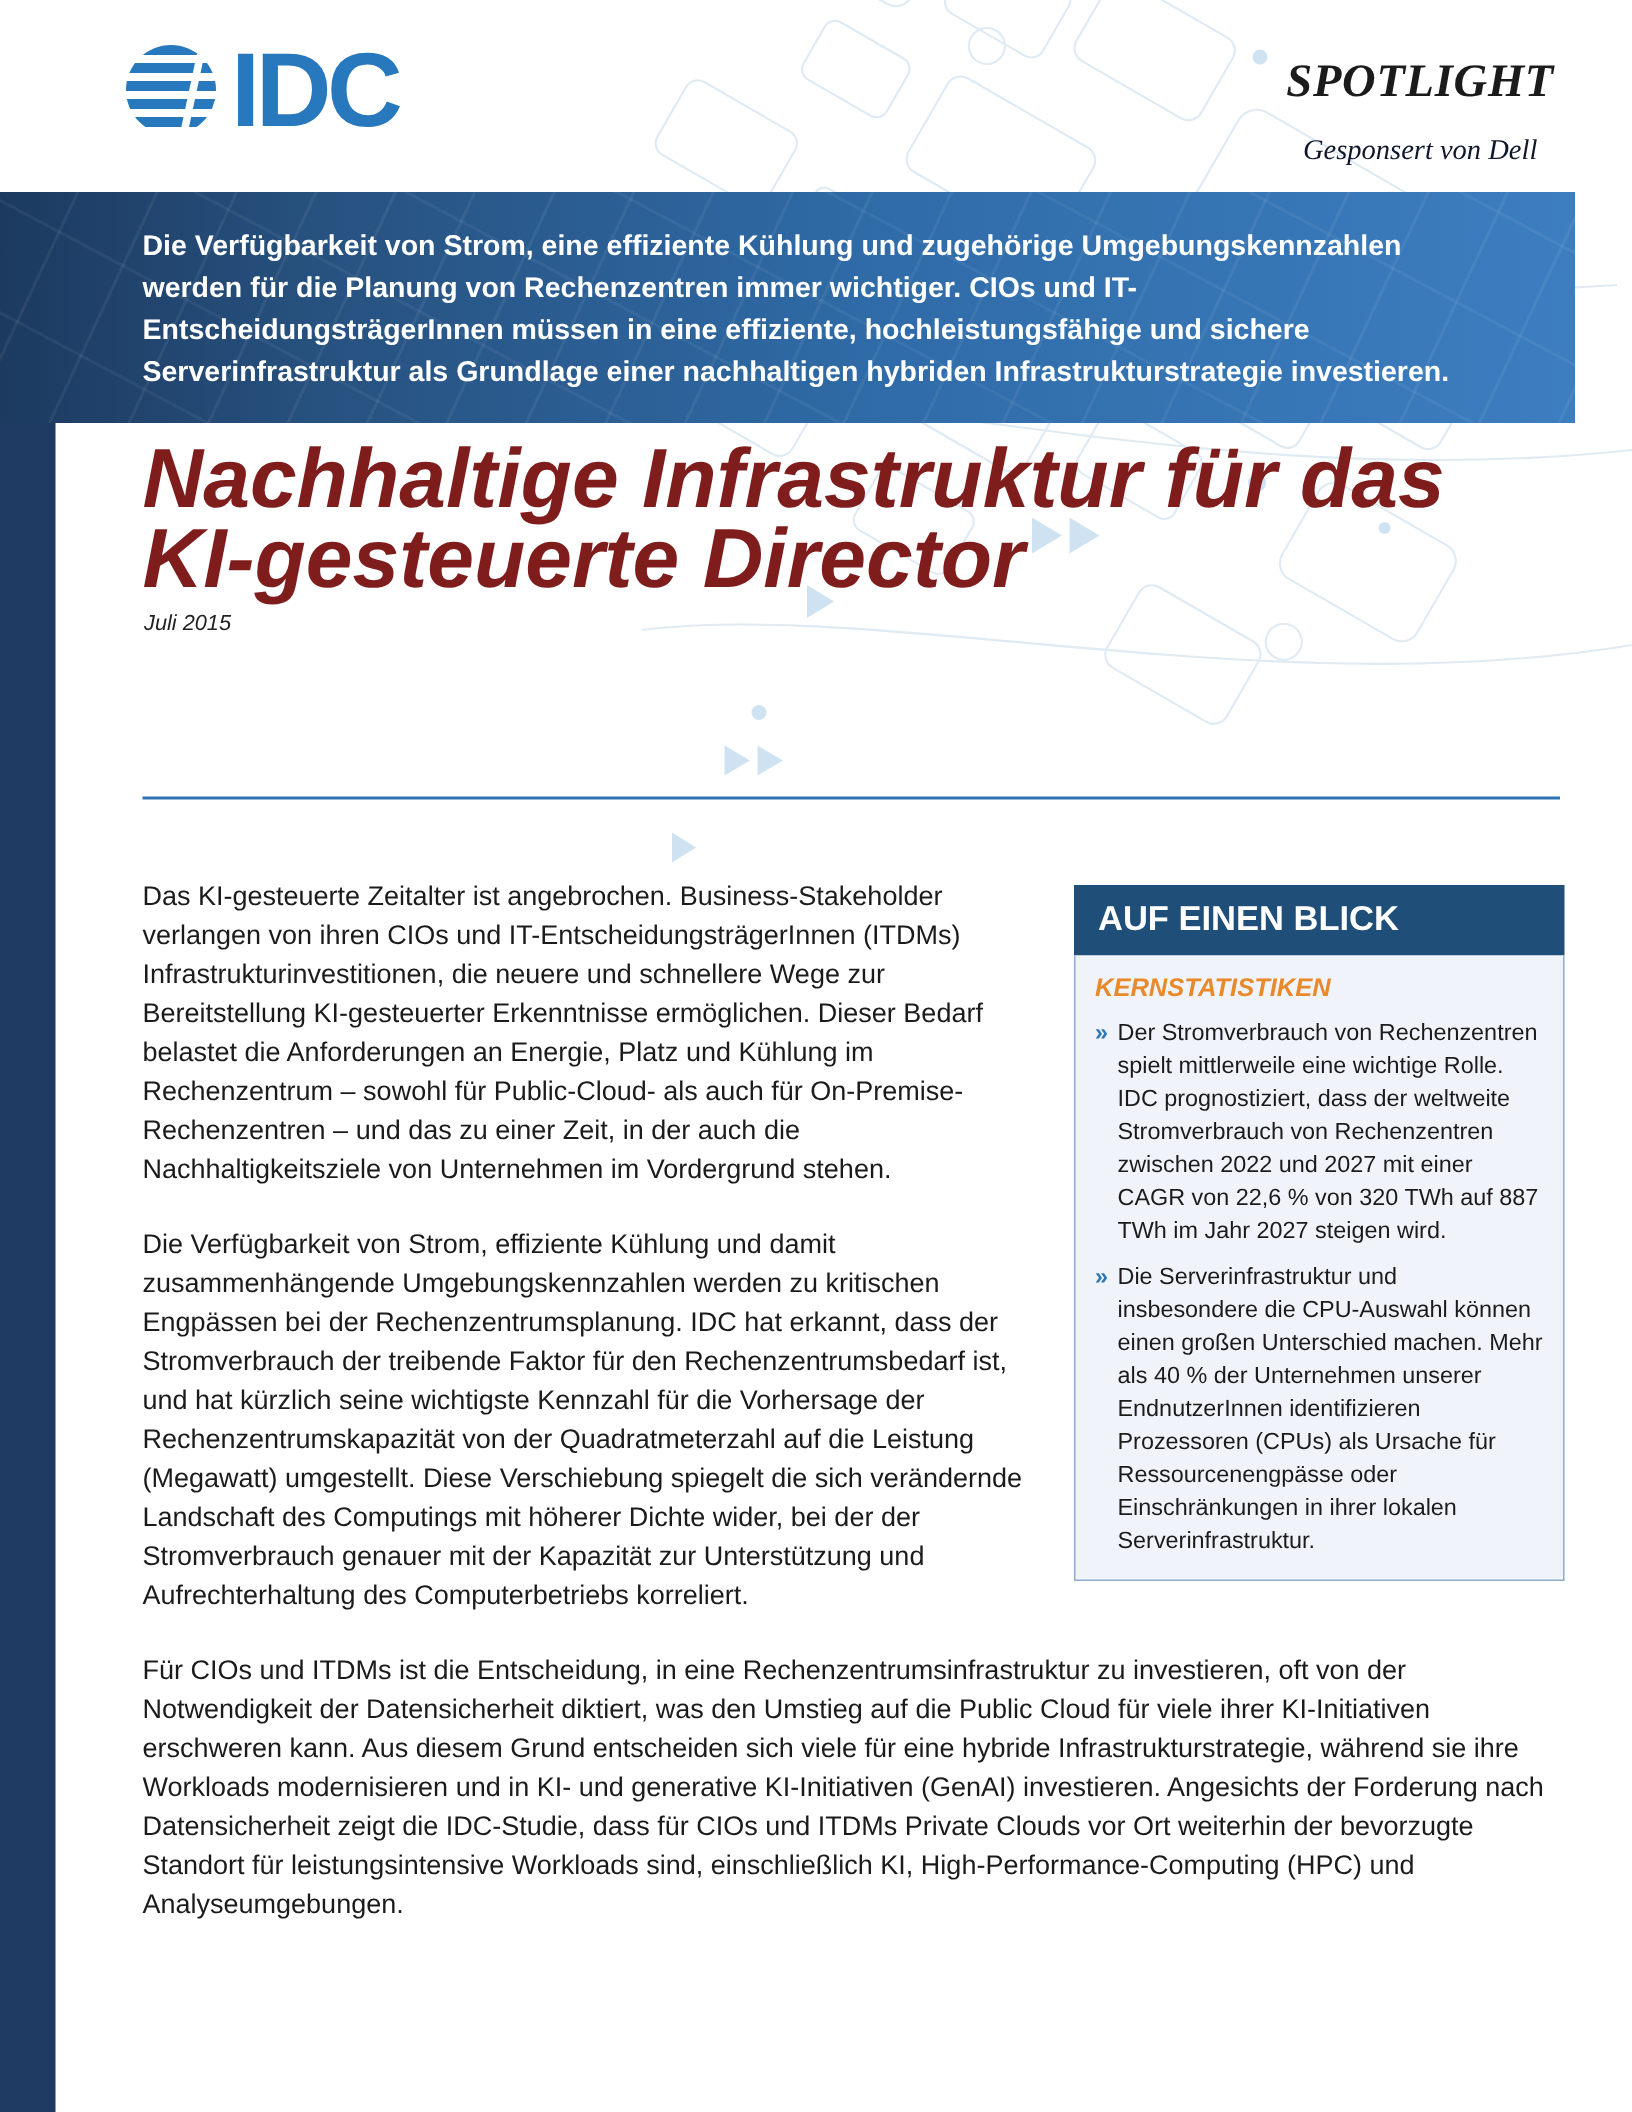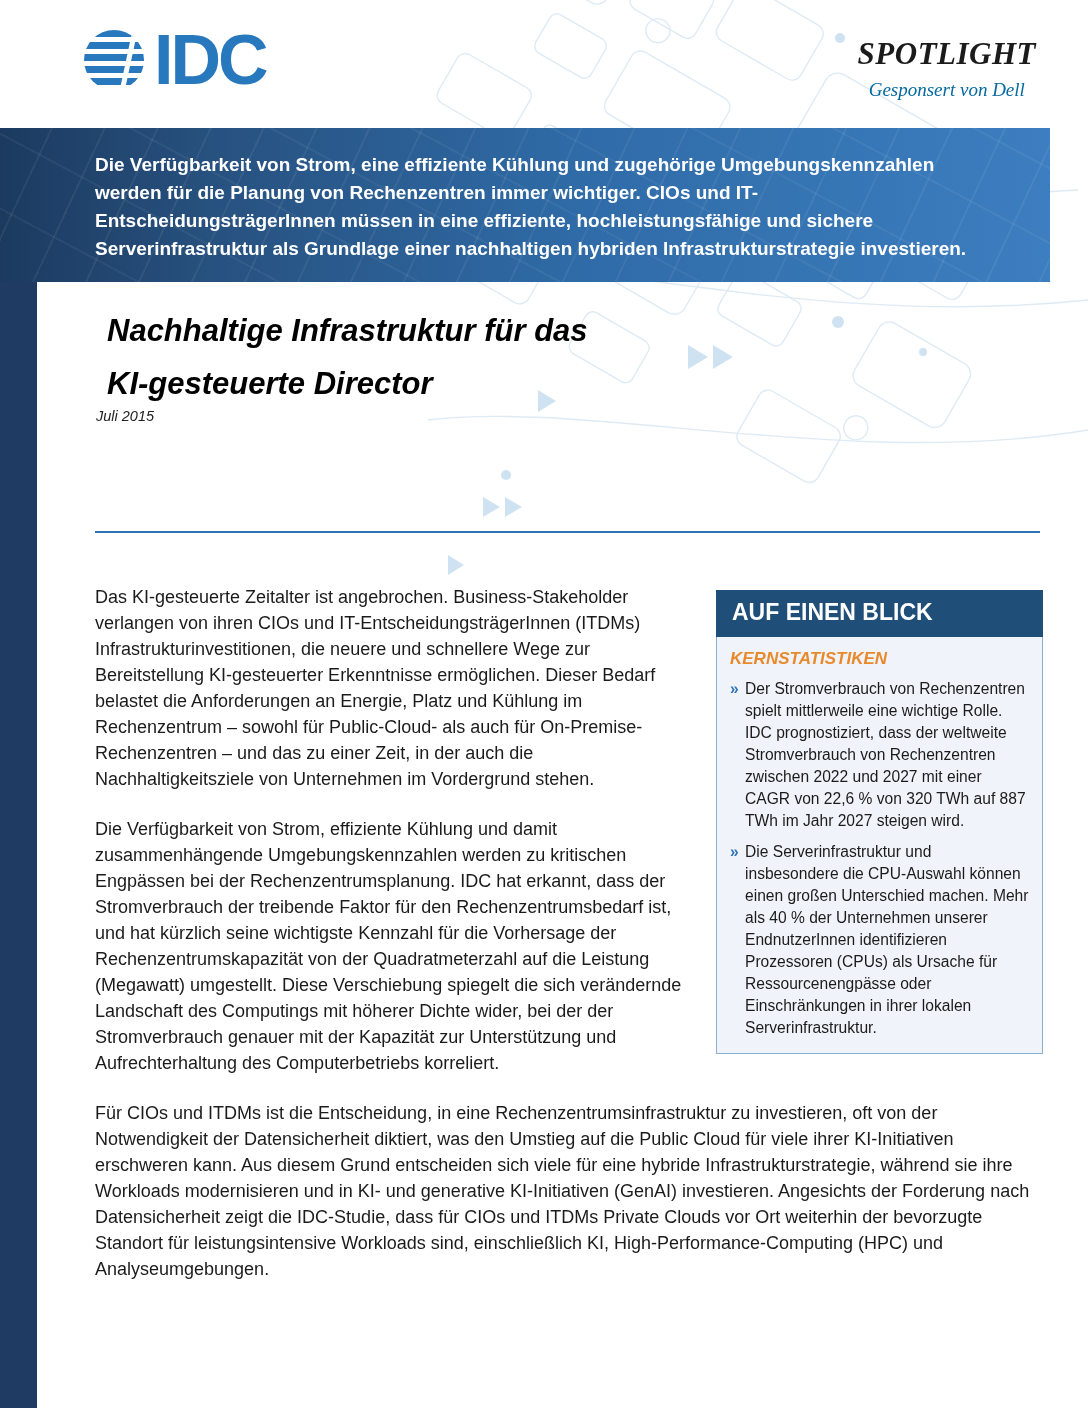--- a/index.html
+++ b/index.html
@@ -12,35 +12,35 @@
   .circuit{position:absolute;top:0;right:0;z-index:0;opacity:.55;pointer-events:none;}
   
   .masthead{position:absolute;top:0;left:0;right:0;height:128px;z-index:2;}
   .idc-logo{position:absolute;left:84px;top:30px;display:flex;align-items:flex-start;gap:10px;}
   .globe{width:60px;height:60px;border-radius:50%;display:inline-block;position:relative;overflow:hidden;
     background:repeating-linear-gradient(180deg,#2878BE 0 7px,#ffffff 7px 12px);}
   .globe::after{content:"";position:absolute;right:13px;top:-2px;width:5px;height:66px;background:#ffffff;transform:rotate(12deg);}
   .idc-text{font-size:70px;font-weight:700;color:#2878BE;line-height:60px;letter-spacing:-3px;}
   .mast-right{position:absolute;right:52px;top:36px;text-align:center;font-family:Liberation Serif, serif;}
   .spotlight{font-size:31px;font-weight:700;font-style:italic;color:#1b1b1b;letter-spacing:.5px;}
-  .sponsor{font-size:19px;font-style:italic;color:#0369a1;margin-top:7px;}
+  .sponsor{font-size:19px;font-style:italic;color:#0f172a;margin-top:18px;}
   
   .left-strip{position:absolute;left:0;top:128px;width:37px;height:1280px;background:#1F3B63;z-index:1;}
   
   .banner{position:absolute;left:0;top:128px;width:1050px;height:154px;z-index:1;
     background:linear-gradient(90deg,#1C3A5F 0%,#27517F 20%,#2F6BA7 55%,#3D7EC0 100%);}
   .banner::before{content:"";position:absolute;inset:0;
     background:
       repeating-linear-gradient(115deg,rgba(255,255,255,0) 0 46px,rgba(255,255,255,.06) 46px 48px),
       repeating-linear-gradient(28deg,rgba(255,255,255,0) 0 64px,rgba(255,255,255,.05) 64px 66px);}
   .banner-text{position:relative;margin:0;padding:23px 58px 0 95px;color:#ffffff;
     font-size:19px;font-weight:700;line-height:28px;}
   
-  .doc-title{position:absolute;left:95px;top:292px;margin:12px;z-index:2;
-    font-size:31px;line-height:53px;font-weight:700;font-style:italic;color:#000000;}
+  .doc-title{position:absolute;left:95px;top:292px;margin:0;z-index:2;
+    font-size:56px;line-height:53px;font-weight:700;font-style:italic;color:#7f1d1d;}
   .doc-title span{display:block;}
   .doc-date{position:absolute;left:96px;top:408px;z-index:2;font-size:14.5px;font-style:italic;color:#222;}
   .byline{position:absolute;left:95px;top:440px;width:948px;margin:0;z-index:2;
     font-size:18.5px;line-height:27px;color:#1b1b1b;}
   .byline strong{font-weight:700;}
   .rule{position:absolute;left:95px;top:531px;width:945px;height:2px;background:#2E74B5;z-index:2;}
   
   .content{position:absolute;left:95px;top:584px;width:948px;z-index:2;}
   .intro-heading{margin:0 0 15px;font-size:27px;font-weight:700;font-style:italic;color:#185A96;}
   .body-p{margin:0 0 24px;font-size:18px;line-height:26px;color:#1b1b1b;}

